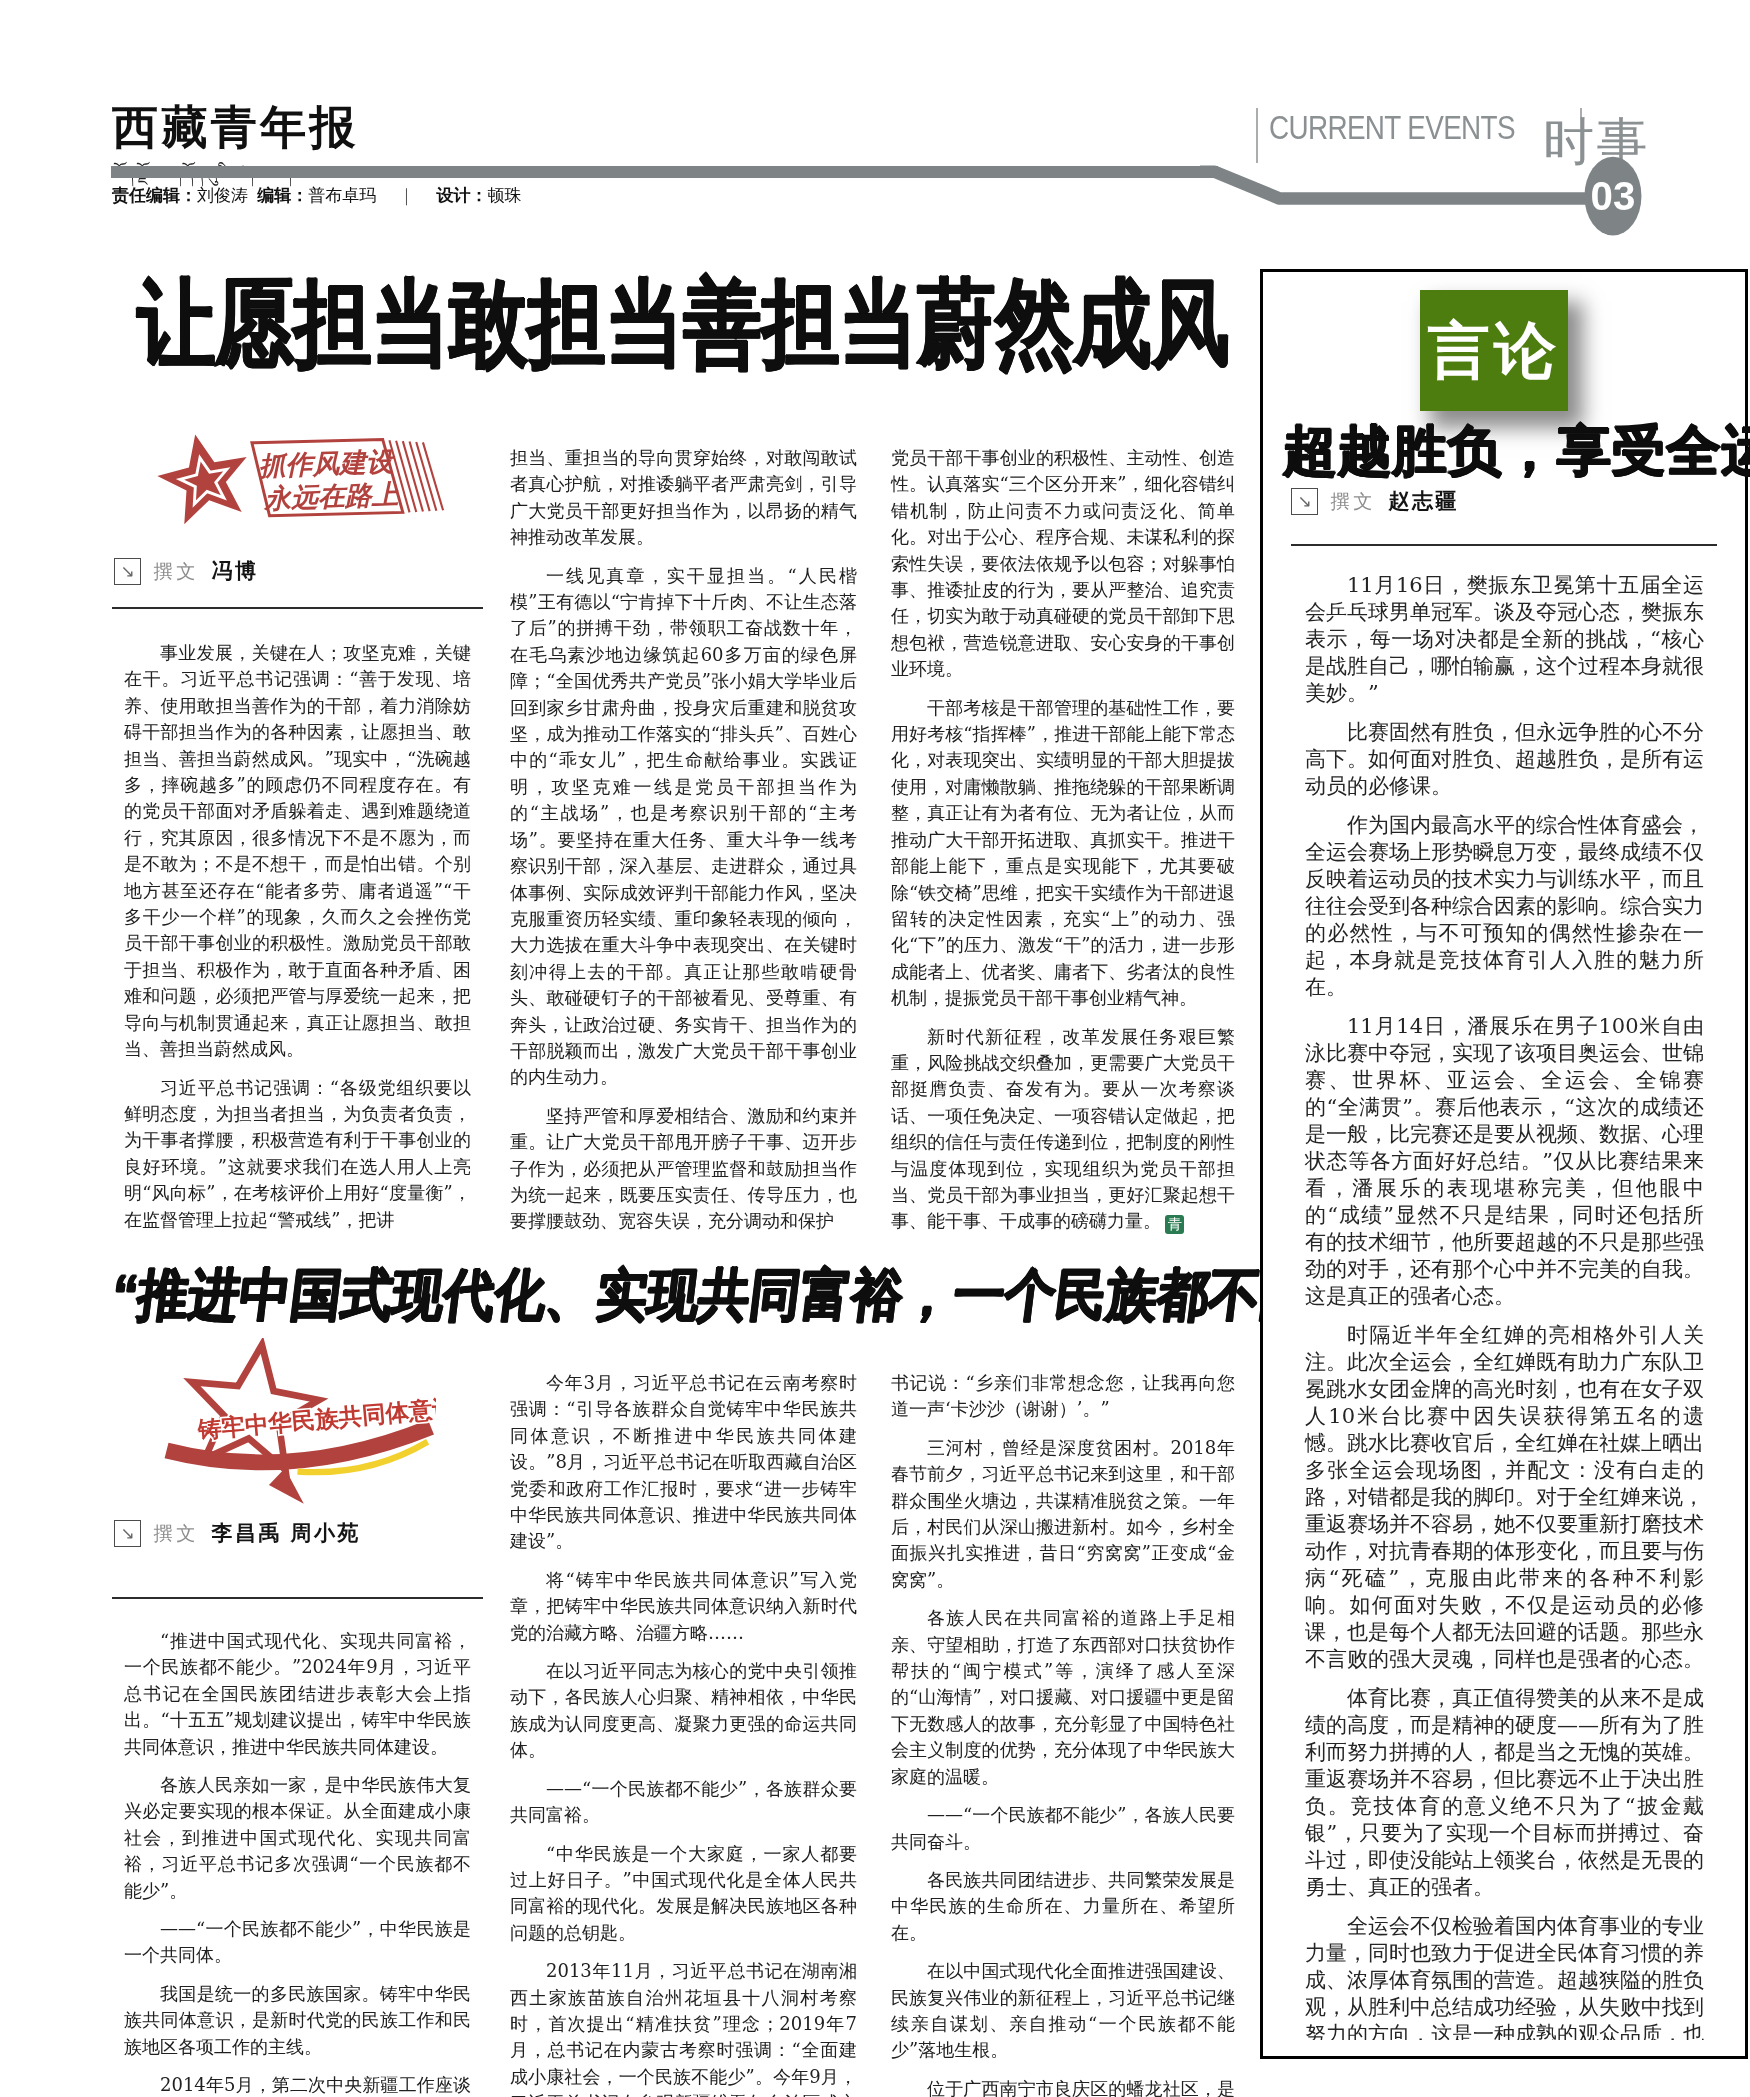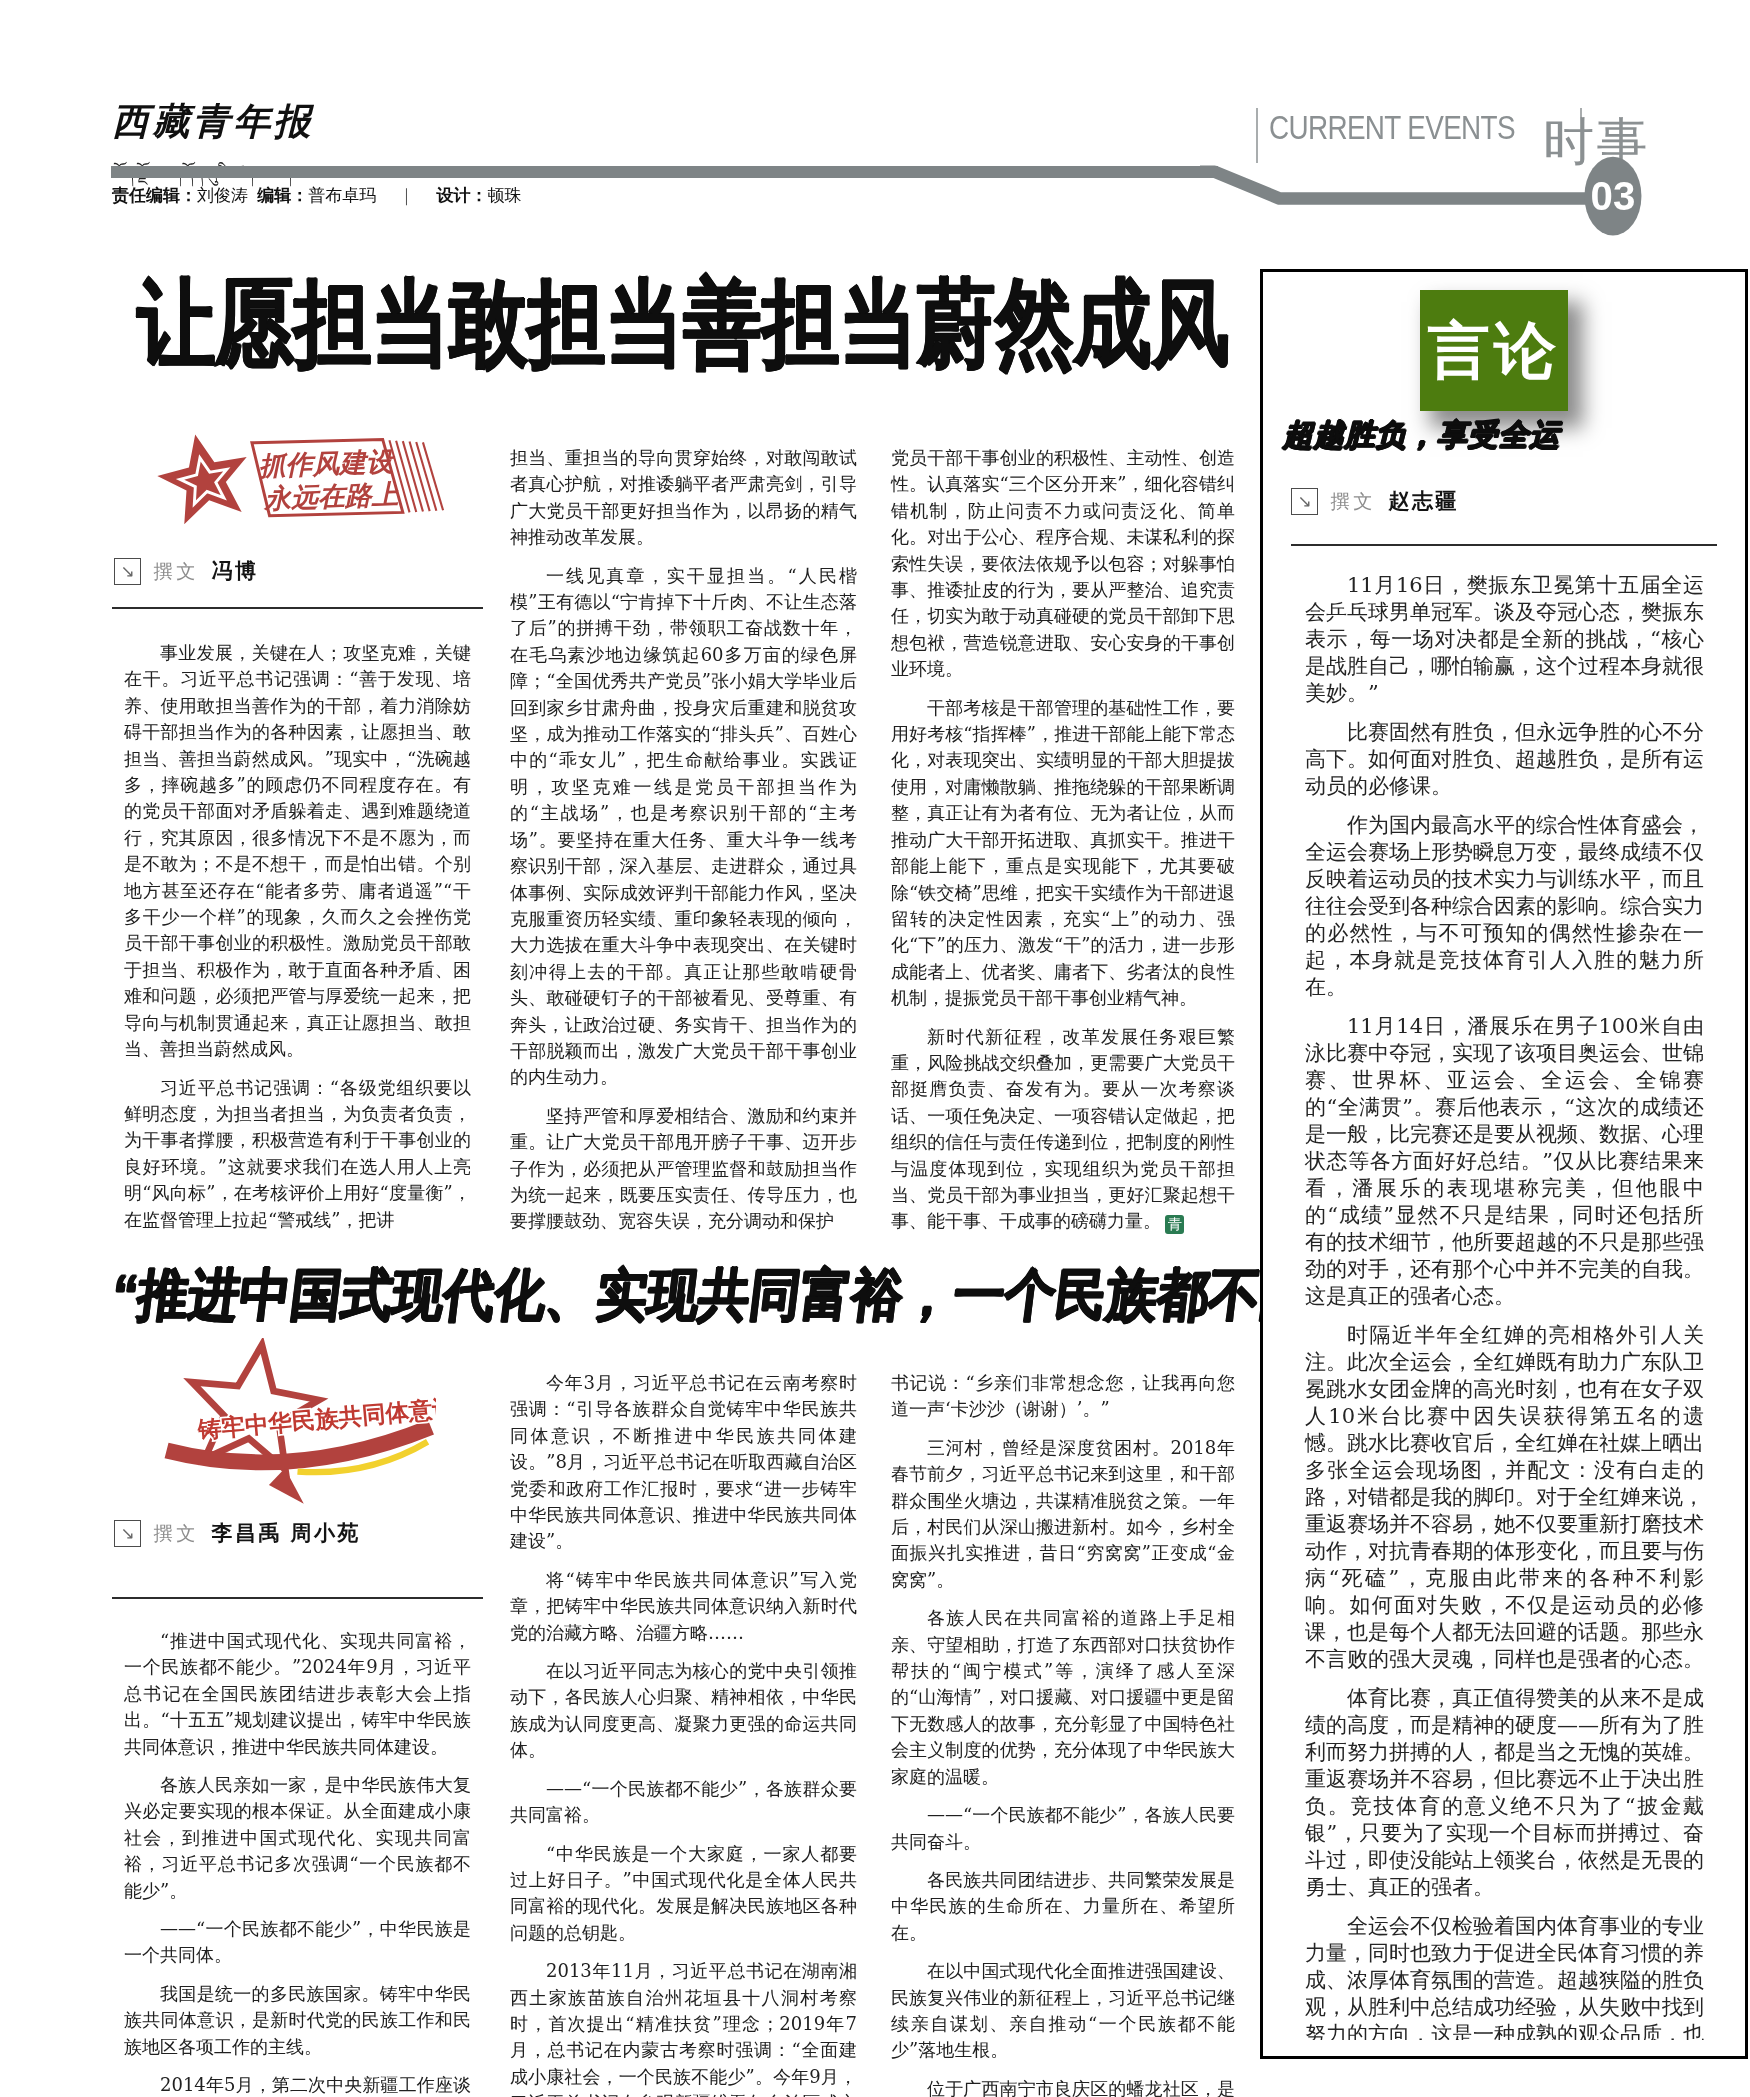--- a/index.html
+++ b/index.html
@@ -2,21 +2,21 @@
 <html style="font-size:6.7px"><head>
 <meta charset="utf-8">
 <style>
   html,body{margin:0;padding:0;background:#e8e8e8;}
   .page{position:relative;width:1751px;height:2359px;background:#ffffff;overflow:hidden;
         font-family:"DejaVu Serif", serif;color:#1b1b1b;}
   .abs{position:absolute;}
   .sans{font-family:"Liberation Sans", sans-serif;}
   .fat{text-shadow:1px 0 0 currentColor,-1px 0 0 currentColor,0 1px 0 currentColor,0 -1px 0 currentColor,0.8px 0.8px 0 currentColor,-0.8px 0.8px 0 currentColor;}
   
-  .logo{left:112px;top:97px;font-size:37px;font-weight:900;letter-spacing:3.4px;font-family:"DejaVu Serif",serif;color:#101010;font-style:italic;}
+  .logo{left:112px;top:97px;font-size:46px;font-weight:900;letter-spacing:3.4px;font-family:"DejaVu Serif",serif;color:#101010;}
   .tibetan{left:114px;top:156px;font-size:16px;color:#222;}
   .band-main{left:111px;top:166px;width:1107px;height:11.7px;background:#7e8486;}
   .editors{left:112px;top:184px;font-size:17px;font-family:"Liberation Sans",sans-serif;color:#111;display:flex;gap:9.2px;align-items:flex-end;}
   .editors b{font-weight:700;}
   .ed-div{color:#555;font-weight:400;padding:0 12.6px;}
   .sec-wrap{left:1256px;top:108px;display:flex;align-items:flex-start;gap:11px;}
   .vbar{width:2.1px;height:55px;background:#a9adae;}
   .sec-en{font-size:34px;color:#8b9092;letter-spacing:-0.8px;transform:scaleX(.82);transform-origin:left center;white-space:nowrap;font-weight:500;}
   .sec-cn{font-size:51px;color:#8b9092;font-weight:500;letter-spacing:2.5px;margin-left:-50px;}
   
@@ -40,21 +40,21 @@
   #a2c3{left:879px;top:1358px;width:368px;height:984px;}
   #a2c4{left:1261px;top:2086px;width:485px;height:256px;font-size:19.3px;line-height:27px;}
   .endmark{display:inline-block;width:19.3px;height:19.3px;background:#2a7b52;color:#fff;border-radius:2.9px;
            font-size:14.3px;line-height:19.3px;text-align:center;margin-left:4.2px;vertical-align:-1.7px;text-indent:0;
            font-family:"Liberation Sans",sans-serif;}
   
   .sidebar{left:1260px;top:269px;width:488px;height:1790px;border:3.8px solid #000;box-sizing:border-box;background:#fff;}
   .op-badge{left:1420px;top:290px;width:148px;height:121px;background:#4d7c0f;display:flex;align-items:center;justify-content:center;
             font-size:62px;font-weight:900;color:#fff;letter-spacing:4.2px;font-family:"Liberation Sans",sans-serif;
             box-shadow:12.6px 14.3px 19.3px 2.5px rgba(45,45,45,.55);}
-  .op-headline{left:1283px;top:415px;width:443px;text-align:left;font-size:30px;font-weight:900;color:#0d0d0d;white-space:nowrap;letter-spacing:0.8px;font-family:"DejaVu Serif",serif;font-style:italic;}
+  .op-headline{left:1283px;top:415px;width:443px;text-align:left;font-size:54px;font-weight:900;color:#0d0d0d;white-space:nowrap;letter-spacing:0.8px;font-family:"DejaVu Serif",serif;}
   .op-byline{left:1291px;top:487px;}
   .op-rule{left:1291px;top:544px;width:426px;height:1.7px;background:#2c2c2c;}
   .op-body{left:1293px;top:560px;width:423px;height:1480px;font-size:21px;line-height:27px;text-align:justify;color:#242424;overflow:hidden;}
   .op-body p{margin:12px;text-indent:2em;}
   
   .stamp1{left:156px;top:426px;width:292px;height:109px;}
   .stamp2{left:159px;top:1338px;width:277px;height:168px;}
   svg text.kai{font-family:"DejaVu Serif",serif;font-style:italic;font-weight:700;}
 </style>
 </head>

